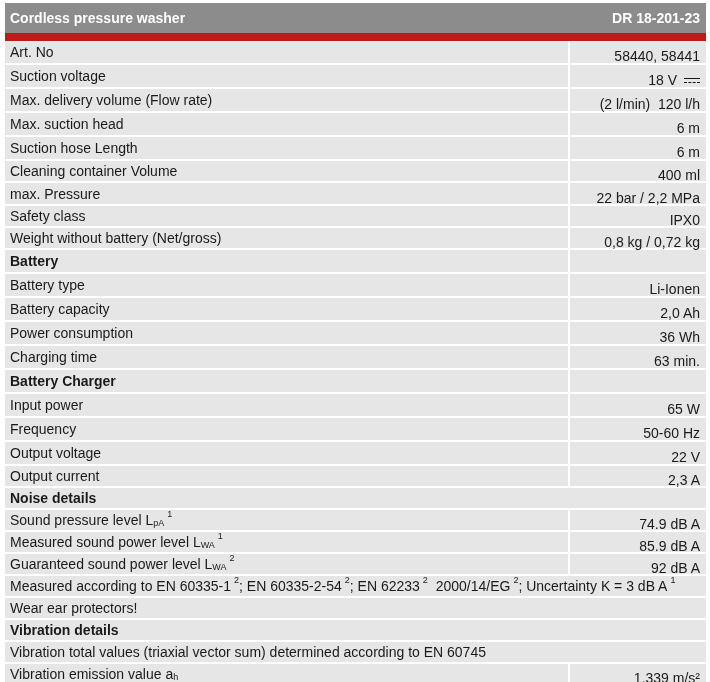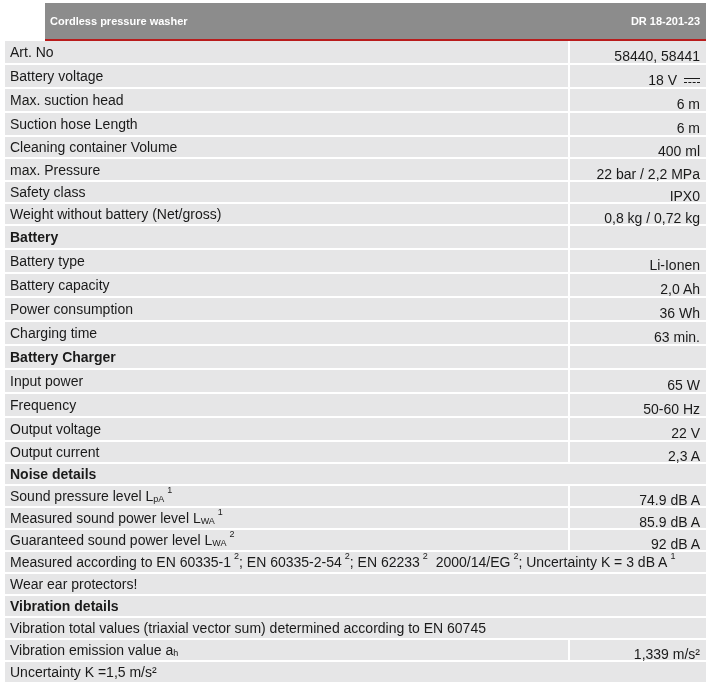--- a/index.html
+++ b/index.html
@@ -1,21 +1,21 @@
 <!DOCTYPE html>
 <html><head>
 <meta charset="utf-8">
 <style>
   html, body { margin:0; padding:0; background:#ffffff; }
   body { width:710px; height:682px; position:relative; overflow:hidden;
          font-family:"Liberation Sans", sans-serif; color:#1a1a1a; }
   .table { position:absolute; left:5px; top:3px; width:701px; }
   .hdr { height:38px; background:#8c8c8c; color:#ffffff; display:flex; align-items:center;
-         justify-content:space-between; font-weight:bold; font-size:11px; padding:0 6px 0 5px;
-         border-bottom:2px solid #b91c1c; box-sizing:border-box;margin-left:40px; }
+         justify-content:space-between; font-weight:bold; font-size:14px; padding:0 6px 0 5px;
+         border-bottom:8px solid #b91c1c; box-sizing:border-box; }
   .row { display:flex; background:#e6e6e7; border-bottom:2px solid #ffffff; box-sizing:border-box;
          font-size:14px; line-height:18px; }
   .row .k { flex:0 0 565px; padding:0 5px; box-sizing:border-box; border-right:2px solid #ffffff;
             white-space:nowrap; overflow:visible; }
   .row .v { flex:1; text-align:right; padding-right:6px; white-space:nowrap;margin-top:8px; }
   .row.full .k { flex:1 1 auto; border-right:none; }
   .row.sec .k { font-weight:bold; }
   .row.h20 { height:24px; } .row.h21 { height:24px; } .row.h22 { height:22px; } .row.h23 { height:23px; }
   .row .k, .row .v { display:flex; align-items:center; }
   .row .v { justify-content:flex-end; }
@@ -33,25 +33,29 @@
   <div class="hdr">
     <span>Cordless pressure washer</span>
     <span>DR 18-201-23</span>
   </div>
 
   <div class="row h20">
       <div class="k">Art. No</div>
       <div class="v">58440, 58441</div>
     </div>
   <div class="row h20">
-      <div class="k">Battery voltage</div>
+      <div class="k">Suction voltage</div>
       <div class="v">
         <span>18 V</span>
         <span class="dc"></span>
       </div>
+    </div>
+  <div class="row h20">
+      <div class="k">Max. delivery volume (Flow rate)</div>
+      <div class="v" style="white-space:pre">(2 l/min)  120 l/h</div>
     </div>
   <div class="row h20">
       <div class="k">Max. suction head</div>
       <div class="v">6 m</div>
     </div>
   <div class="row h21">
       <div class="k">Suction hose Length</div>
       <div class="v">6 m</div>
     </div>
   <div class="row h22">

